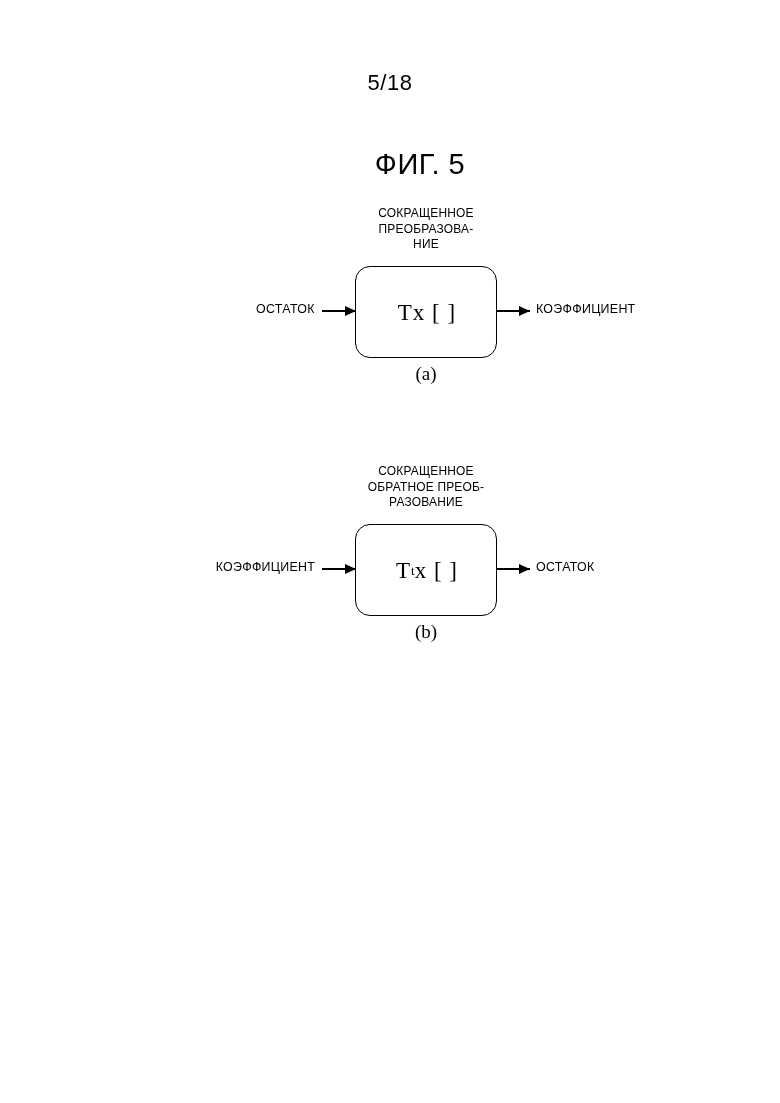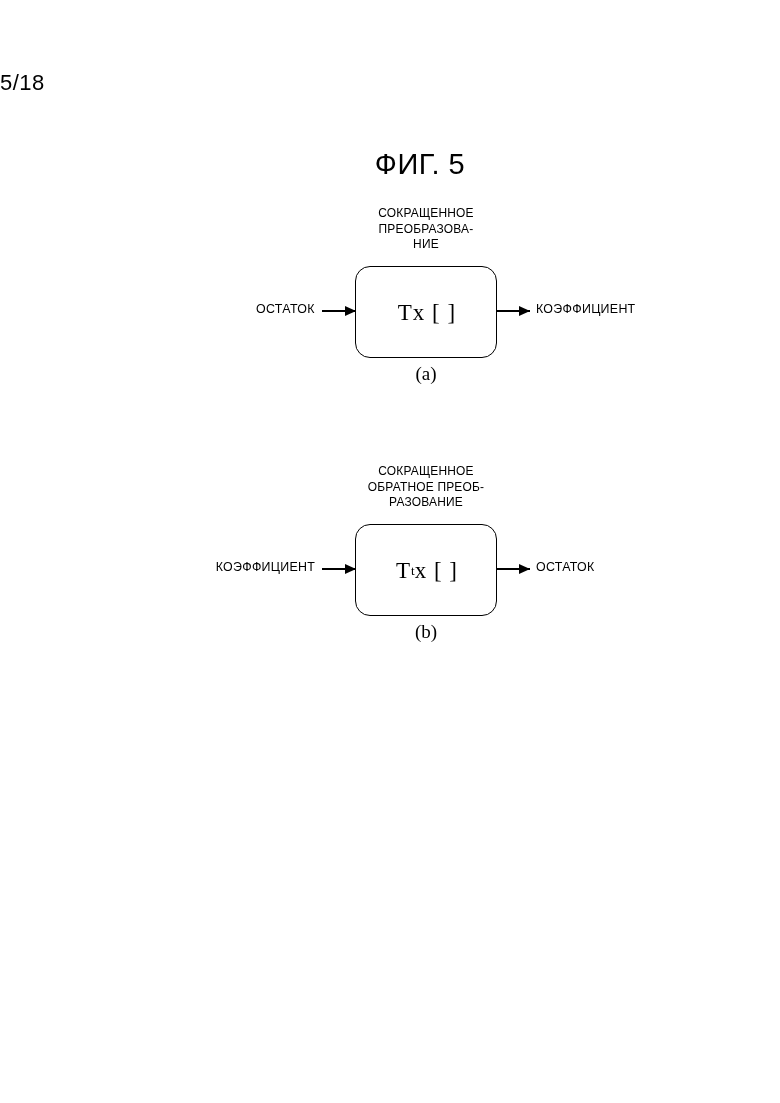--- a/index.html
+++ b/index.html
@@ -14,21 +14,21 @@
     font-family: "Liberation Sans", sans-serif;
     color: #000000;
     overflow: hidden;
   }
 
   .page-number {
     position: absolute;
     top: 70px;
     left: 0;
     width: 780px;
-    text-align: left;
+    text-align: center;
     font-size: 22px;
     letter-spacing: 0.5px;
   }
 
   .figure-title {
     position: absolute;
     top: 148px;
     left: 0;
     width: 780px;
     text-align: center;

